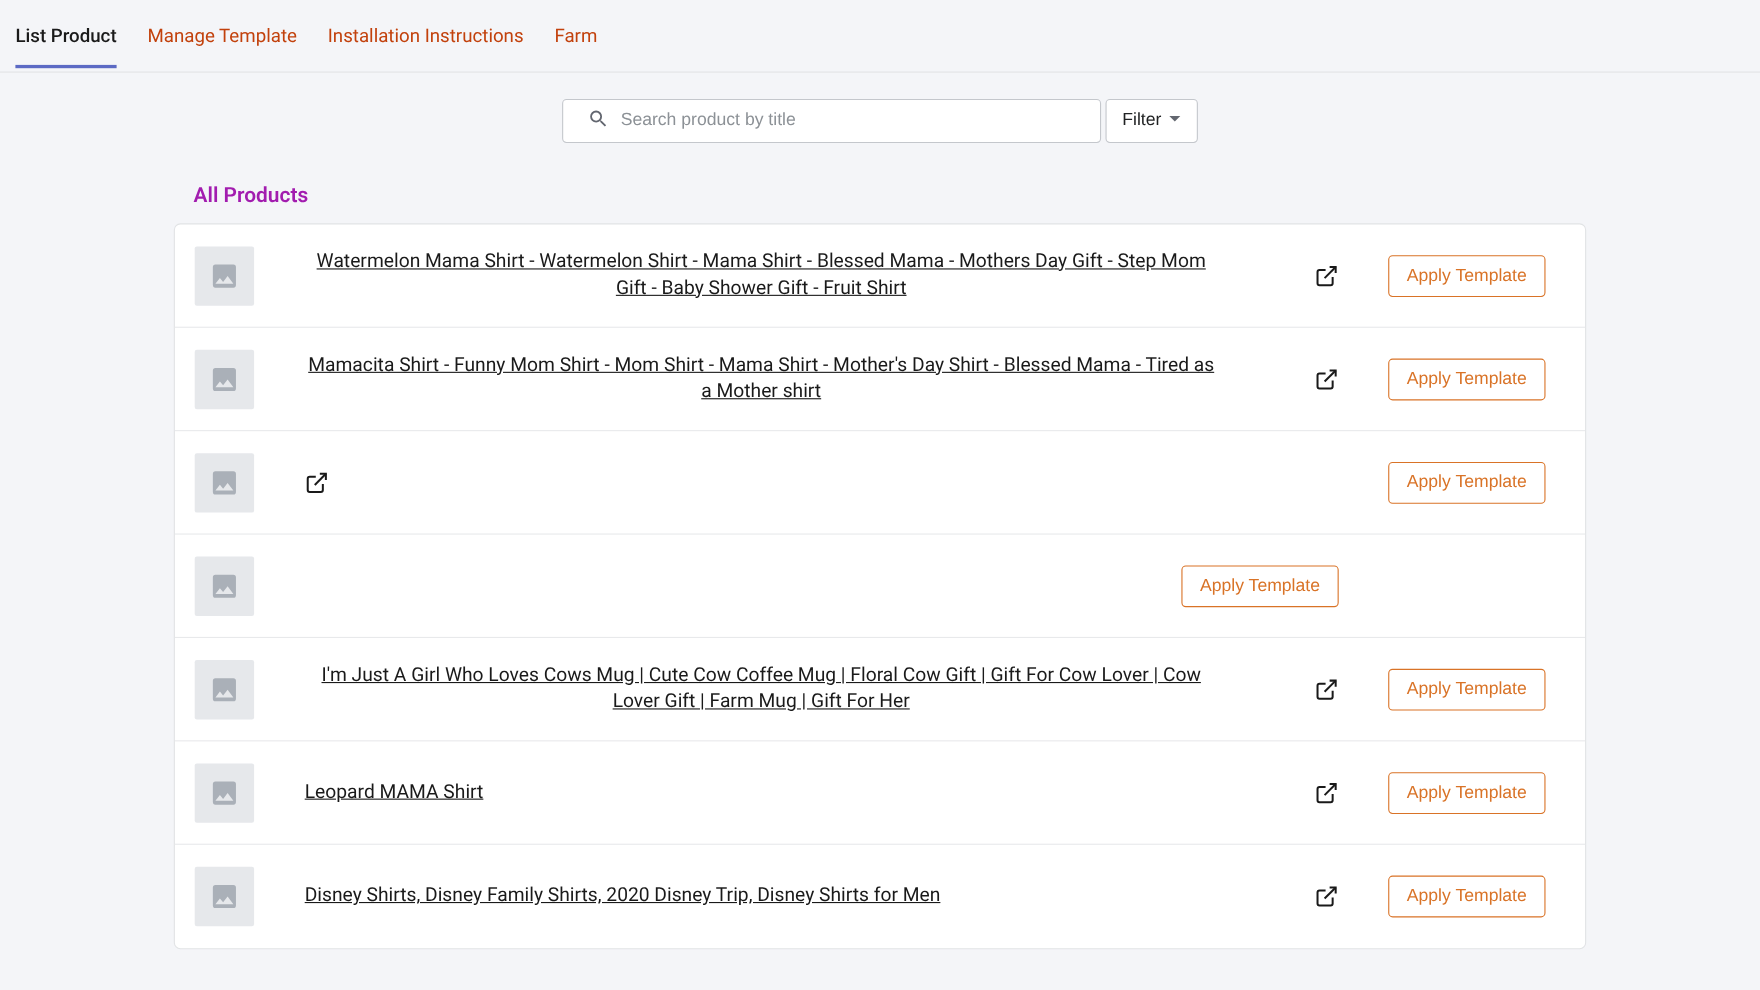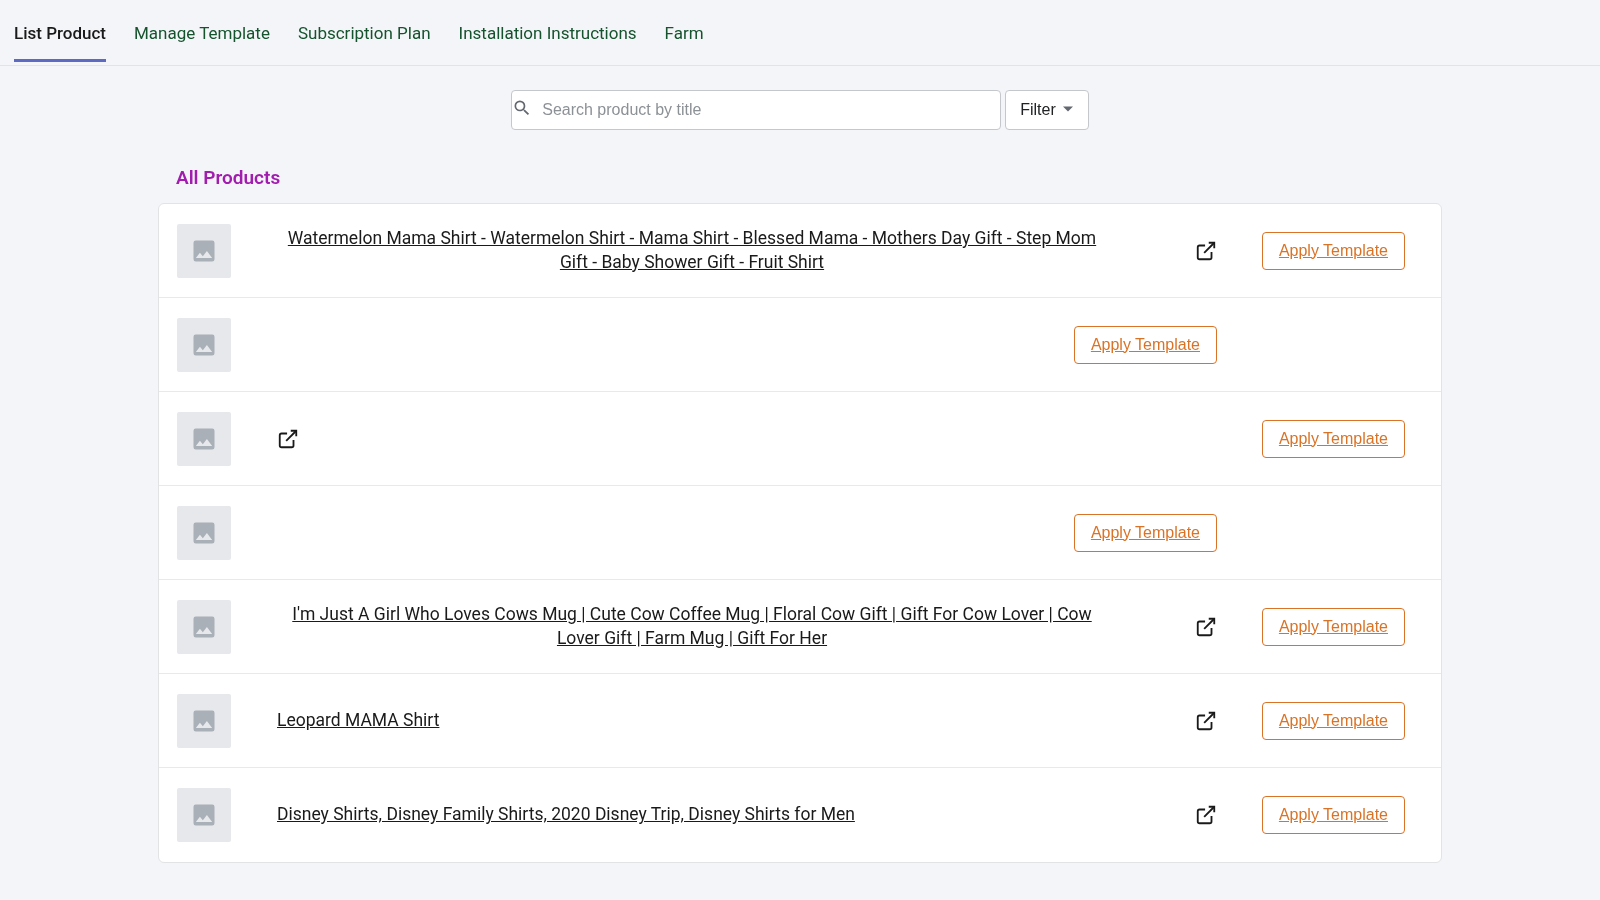--- a/index.html
+++ b/index.html
@@ -15,21 +15,21 @@
     display: flex;
     gap: 28px;
     padding: 0 14px;
     border-bottom: 1px solid #e1e3e5;
     background: #f4f5f8;
     height: 66px;
     align-items: center;
   }
   .tab {
     font-size: 17px;
-    color: #14532d;
+    color: #c2410c;
     padding: 18px 0;
     cursor: pointer;
     position: relative;
   }
   .tab.active {
     color: #1a1a1a;
     font-weight: 500;
   }
   .tab.active::after {
     content: "";
@@ -45,21 +45,21 @@
     gap: 4px;
   }
   .search-box {
     display: flex;
     align-items: center;
     background: #ffffff;
     border: 1px solid #c4c7cc;
     border-radius: 4px;
     width: 490px;
     height: 40px;
-    padding: 0 0;
+    padding: 0 22px;
     gap: 10px;
   }
   .search-box input {
     border: none;
     outline: none;
     font-size: 16px;
     flex: 1;
     color: #202223;
   }
   .search-box input::placeholder { color: #8c9196; }
@@ -137,32 +137,30 @@
   .apply-btn {
     justify-self: end;
     border: 1px solid #d97327;
     color: #d97327;
     background: #ffffff;
     border-radius: 4px;
     font-size: 16px;
     padding: 9px 16px;
     cursor: pointer;
     white-space: nowrap;
-    text-decoration: underline;
   }
   .search-icon svg { width: 20px; height: 20px; fill: #636770; }
   .chev svg { width: 12px; height: 12px; fill: #636770; }
 </style>
 </head>
 <body>
 
 <nav class="tabs">
     <div class="tab active">List Product</div>
     <div class="tab">Manage Template</div>
-    <div class="tab">Subscription Plan</div>
     <div class="tab">Installation Instructions</div>
     <div class="tab">Farm</div>
   </nav>
 
 <div class="search-row">
   <div class="search-box">
     <span class="search-icon">
       <svg viewBox="0 0 24 24">
           <path d="M15.5 14h-.79l-.28-.27A6.471 6.471 0 0016 9.5 6.5 6.5 0 109.5 16c1.61 0 3.09-.59 4.23-1.57l.27.28v.79l5 4.99L20.49 19l-4.99-5zm-6 0C7.01 14 5 11.99 5 9.5S7.01 5 9.5 5 14 7.01 14 9.5 11.99 14 9.5 14z"></path>
         </svg>
@@ -197,20 +195,28 @@
           </svg></span>
       </div>
       <button class="apply-btn">Apply Template</button>
     </div>
     <div class="product-row">
       <div class="thumb">
         <svg viewBox="0 0 24 24">
           <path d="M21 19V5a2 2 0 0 0-2-2H5a2 2 0 0 0-2 2v14a2 2 0 0 0 2 2h14a2 2 0 0 0 2-2zM8.5 13.5l2.5 3.01L14.5 12l4.5 6H5l3.5-4.5z"></path>
         </svg>
       </div>
+      <div class="title-wrap">
+        <a class="title-link">Mamacita Shirt - Funny Mom Shirt - Mom Shirt - Mama Shirt - Mother's Day Shirt - Blessed Mama - Tired as a Mother shirt</a>
+        <span class="open-ext"><svg viewBox="0 0 24 24">
+            <path d="M15 3h6v6"></path>
+            <path d="M10 14L21 3"></path>
+            <path d="M18 13v6a2 2 0 0 1-2 2H5a2 2 0 0 1-2-2V8a2 2 0 0 1 2-2h6"></path>
+          </svg></span>
+      </div>
       <button class="apply-btn">Apply Template</button>
     </div>
     <div class="product-row">
       <div class="thumb">
         <svg viewBox="0 0 24 24">
           <path d="M21 19V5a2 2 0 0 0-2-2H5a2 2 0 0 0-2 2v14a2 2 0 0 0 2 2h14a2 2 0 0 0 2-2zM8.5 13.5l2.5 3.01L14.5 12l4.5 6H5l3.5-4.5z"></path>
         </svg>
       </div>
       <div class="title-wrap">
         <span class="open-ext"><svg viewBox="0 0 24 24">

